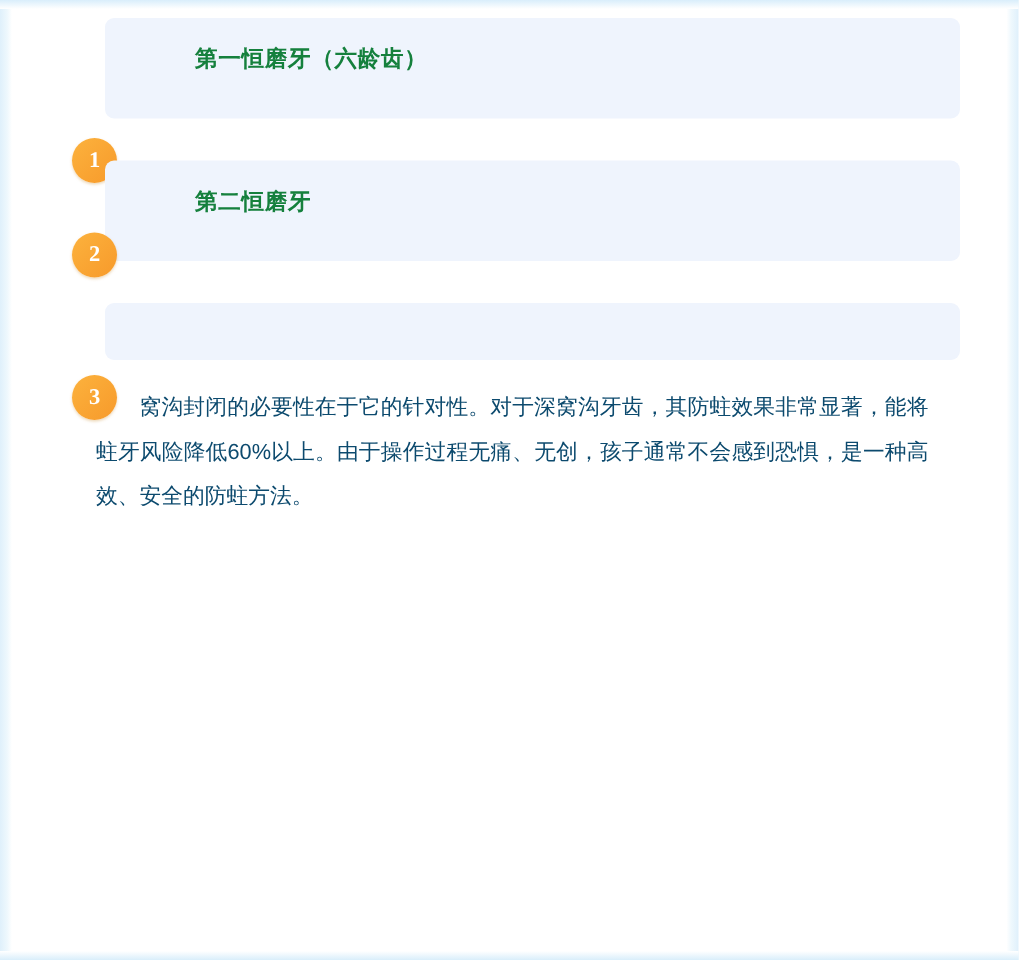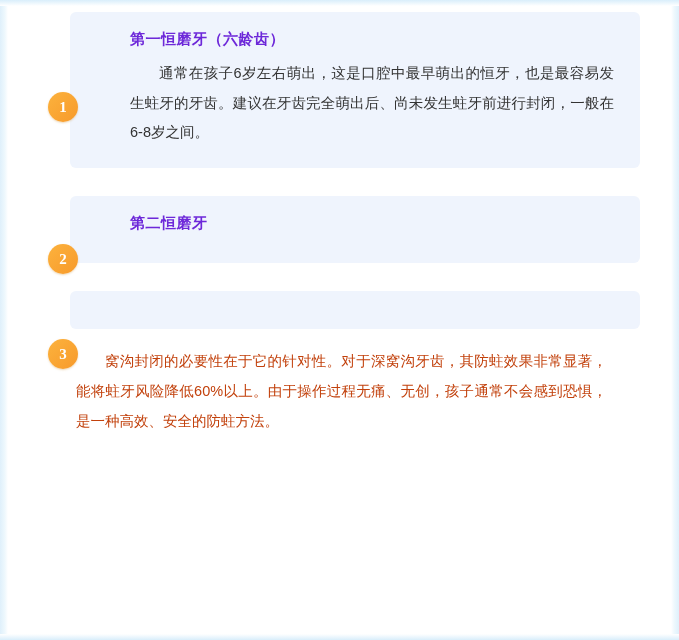--- a/index.html
+++ b/index.html
@@ -91,64 +91,63 @@
     align-items: center;
     justify-content: center;
     font-family: "Liberation Serif", serif;
     box-shadow: 0 1px 2px rgba(200,140,50,0.35);
   }
   .card-1 .badge { top: 80px; }
   .card-2 .badge { top: 48px; }
   .card-3 .badge { top: 48px; }
 
   .card-title {
-    color: #6d28d9;
+    color: #15803d;
     font-size: 15px;
     font-weight: bold;
     margin: 0 0 10px 0;
     letter-spacing: 0.5px;
     font-family: "Liberation Sans", sans-serif;
   }
 
   .card-body {
     color: #333333;
     font-size: 14.5px;
     line-height: 2.05;
     text-align: justify;
     text-indent: 2em;
     margin: 0;
     font-family: "Liberation Sans", sans-serif;
   }
 
   .closing {
-    color: #c2410c;
+    color: #0c4a6e;
     font-size: 14.5px;
     line-height: 2.05;
     text-align: justify;
     text-indent: 2em;
-    margin: 12px;
+    margin: 0;
     padding: 0 26px 0 30px;
     font-family: "Liberation Sans", sans-serif;
   }
 </style>
 </head>
 <body>
 
 <div class="page">
   <div class="edge-left"></div>
   <div class="edge-right"></div>
   <div class="edge-top"></div>
   <div class="edge-bottom"></div>
 
   <div class="content">
 
     <div class="card card-1">
       <div class="badge">1</div>
       <h3 class="card-title">第一恒磨牙（六龄齿）</h3>
-      <p class="card-body">通常在孩子6岁左右萌出，这是口腔中最早萌出的恒牙，也是最容易发生蛀牙的牙齿。建议在牙齿完全萌出后、尚未发生蛀牙前进行封闭，一般在6-8岁之间。</p>
     </div>
 
     <div class="card card-2">
       <div class="badge">2</div>
       <h3 class="card-title">第二恒磨牙</h3>
     </div>
 
     <div class="card card-3">
       <div class="badge">3</div>
     </div>

